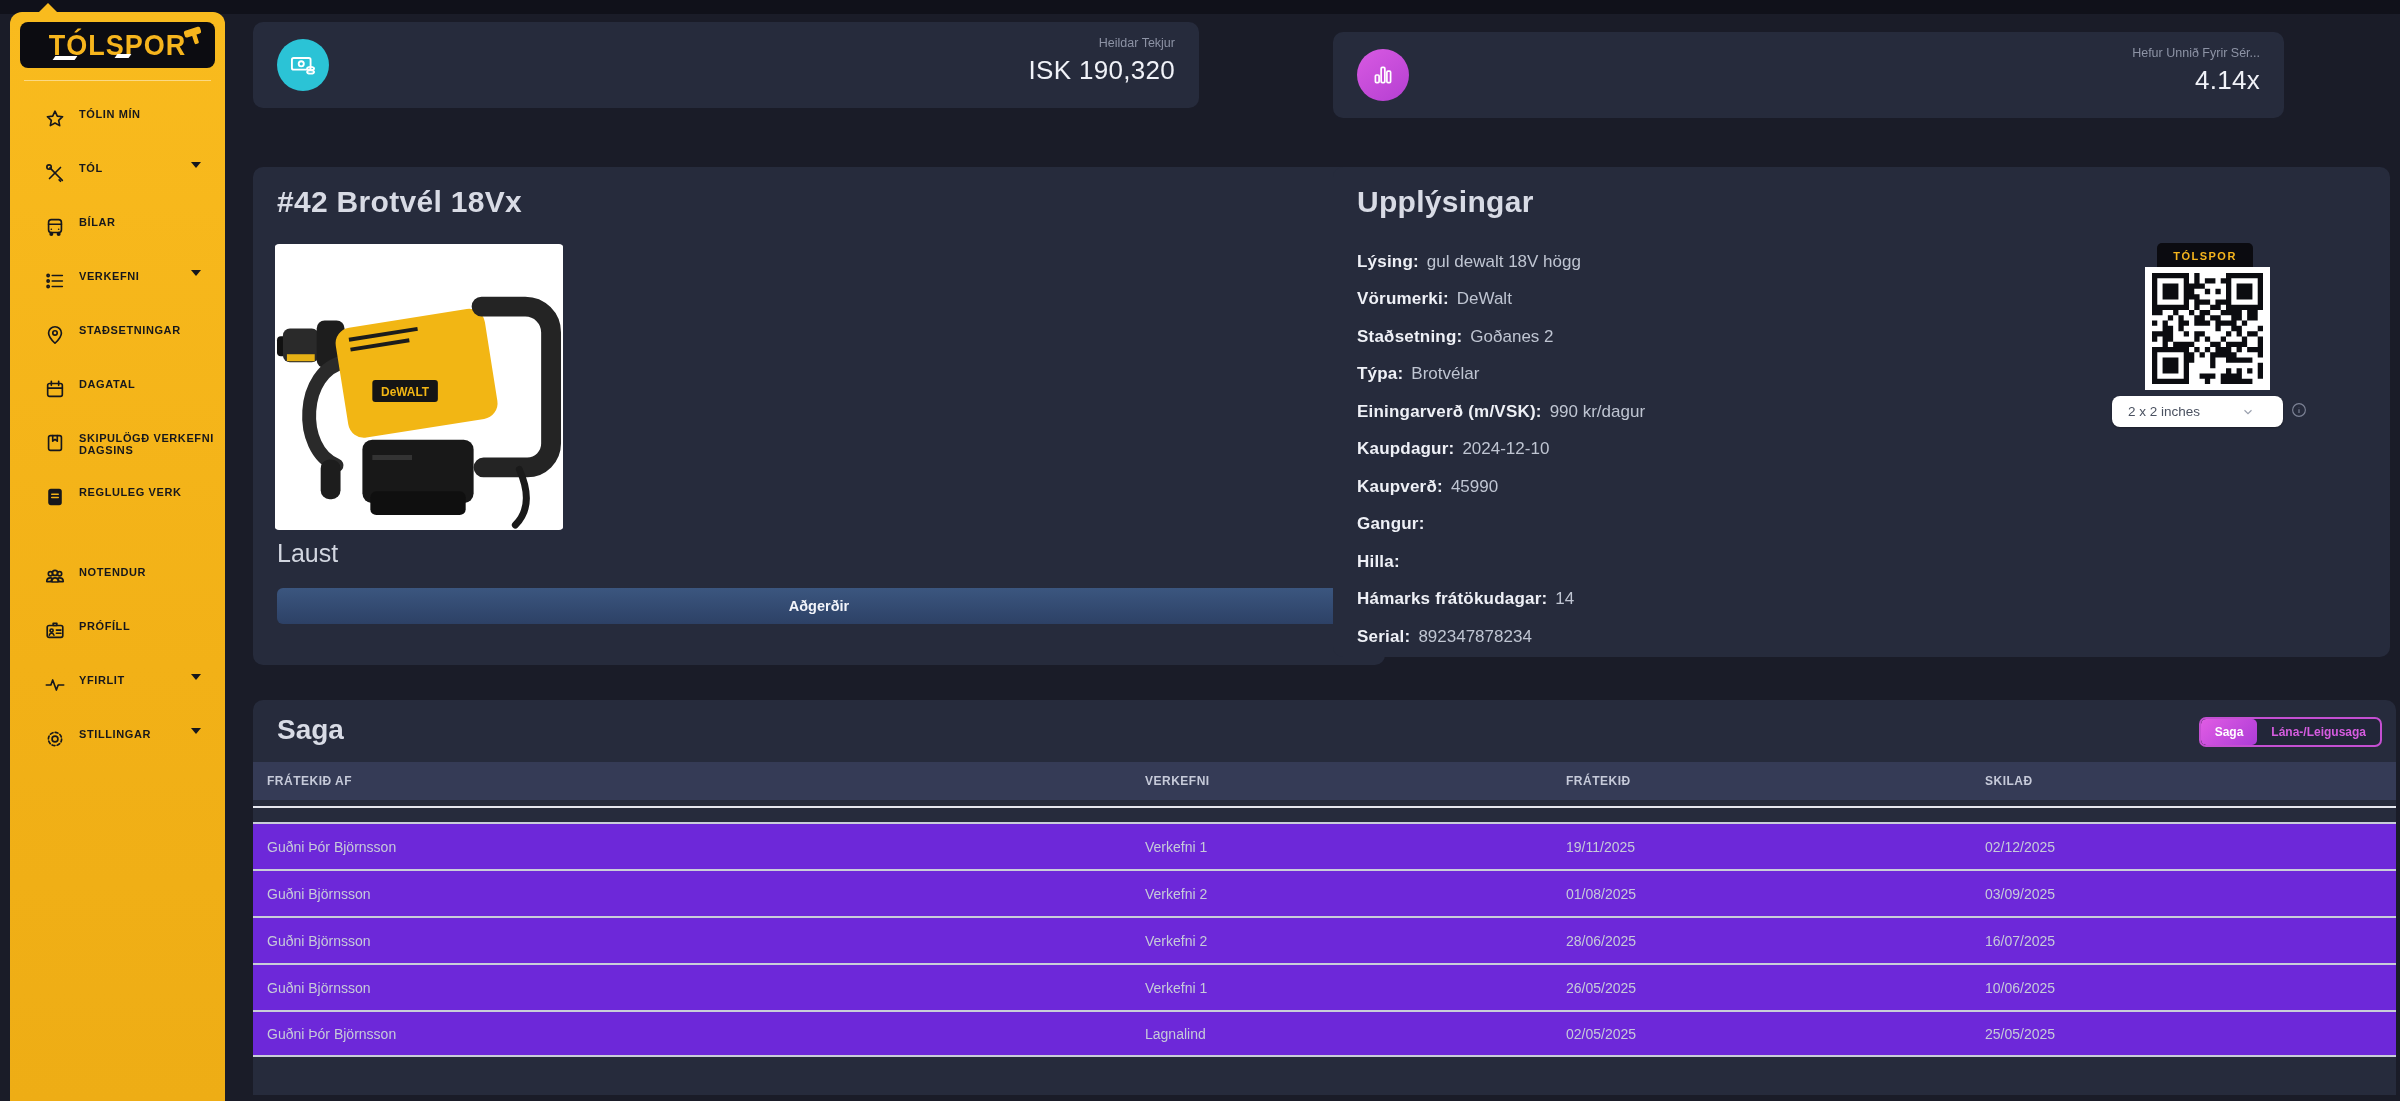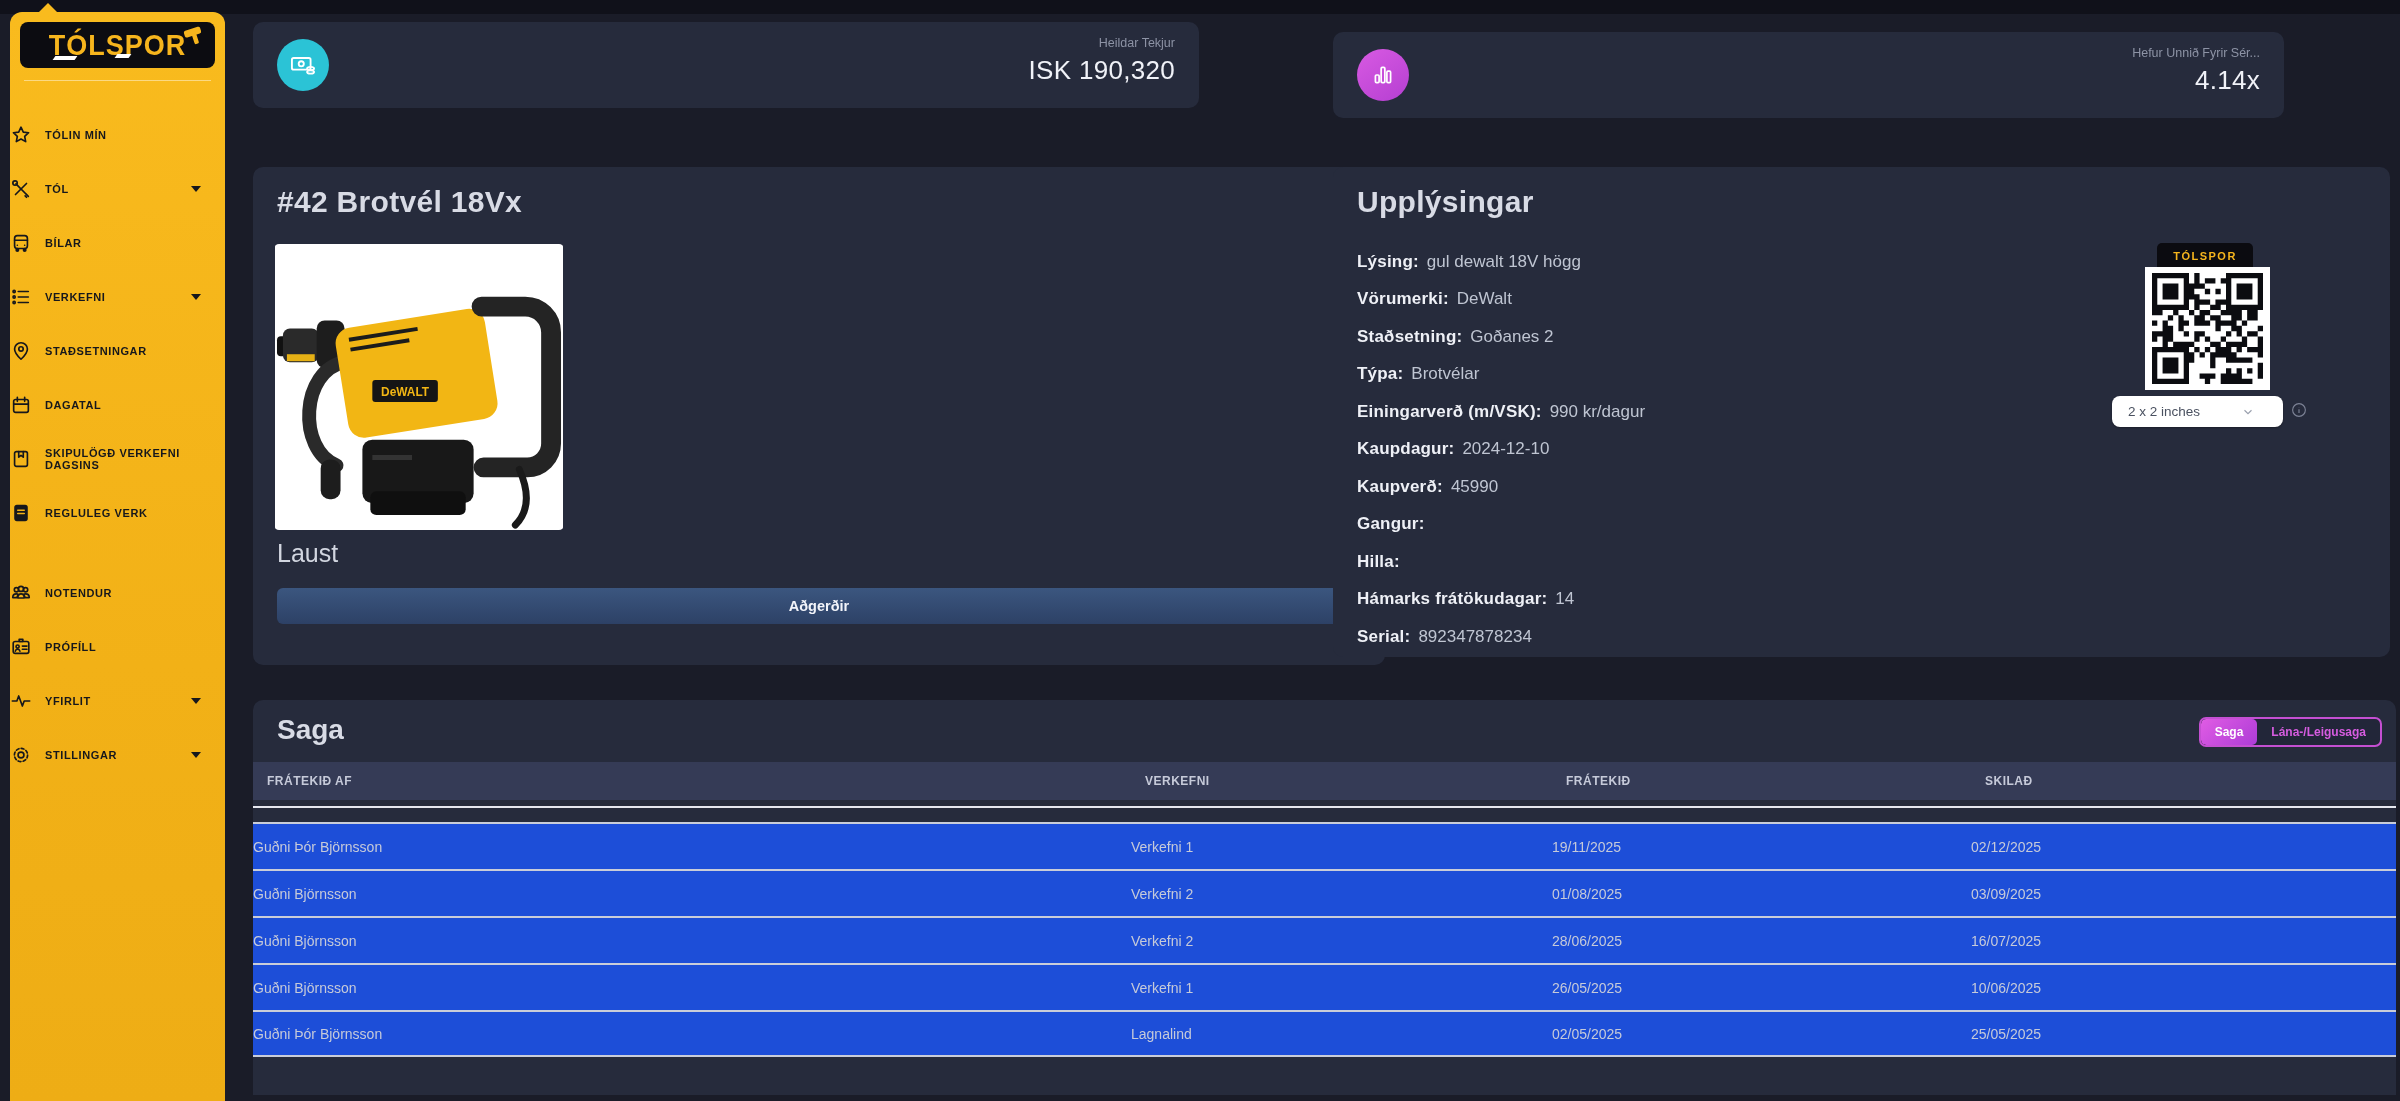--- a/index.html
+++ b/index.html
@@ -17,21 +17,21 @@
              border-bottom:10px solid #f9bb1e; }
   .logo-box { position:absolute; left:10px; top:10px; width:195px; height:46px; background:#0c0c11;
              border-radius:8px; display:flex; align-items:center; justify-content:center; overflow:hidden; }
   .logo-text { color:#f6b51d; font-size:27px; font-weight:800; letter-spacing:1px; transform:scaleY(1.08); }
   .logo-hammer { position:absolute; right:7px; top:3px; }
   .logo-slash { position:absolute; background:#fff; height:4px; width:22px; transform:skewX(-35deg); }
   .slash-1 { left:34px; bottom:8px; }
   .slash-2 { left:96px; bottom:10px; width:14px; }
   .logo-divider { position:absolute; left:14px; right:14px; top:68px; height:1px; background:rgba(255,255,255,.45); }
   .nav { position:absolute; top:96px; left:0; right:0; }
-  .nav-item { height:54px; display:flex; align-items:center; cursor:pointer; }
+  .nav-item { height:54px; display:flex; align-items:flex-start; padding-left:26px; cursor:pointer;margin-left:8px; }
   .nav-item.gap { margin-top:26px; }
   .nav-icon { width:22px; height:22px; flex:0 0 22px; display:flex; align-items:center; justify-content:center; }
   .nav-icon svg { width:22px; height:22px; stroke:#16171c; fill:none; stroke-width:1.8; stroke-linecap:round; stroke-linejoin:round; }
   .nav-label { margin-left:13px; font-size:11px; font-weight:700; letter-spacing:.6px; color:#16171c; }
   .nav-chevron { margin-left:auto; margin-right:24px; width:0; height:0;
              border-left:5px solid transparent; border-right:5px solid transparent; border-top:6px solid #16171c; }
 
   
   .card { position:absolute; background:#262b3c; border-radius:10px; }
 
@@ -84,21 +84,21 @@
                  border-radius:7px; overflow:hidden; background:#222639; }
   .saga-toggle .seg { font-family:inherit; font-size:12px; font-weight:700; padding:6px 14px; border:none; cursor:pointer; }
   .seg-active { background:linear-gradient(135deg,#e05ce4,#ad3cd6); color:#fff; border-radius:5px; }
   .seg-inactive { background:transparent; color:#d65ce0; }
   .table-head { position:absolute; left:0; right:0; top:62px; height:38px; background:#353b56;
                 display:grid; grid-template-columns:878px 421px 419px auto; align-items:center; padding-left:14px; }
   .th { font-size:12px; font-weight:700; letter-spacing:.5px; color:#c6cad9; }
   .head-line { position:absolute; left:0; right:0; top:106px; height:2px; background:#e6e8f0; }
   .table-body { position:absolute; left:0; right:0; top:122px; }
   .tr { height:47px; display:grid; grid-template-columns:878px 421px 419px auto; align-items:center;
-        border-top:2px solid #c9cdd9; background:#1d4ed8; }
+        padding-left:14px; border-top:2px solid #c9cdd9; background:#6d28d9; }
   .tr:last-child { border-bottom:2px solid #c9cdd9; }
   .td { font-size:14px; color:#c6cad9; }
 </style>
 </head>
 <body>
 
 <div class="app">
   <div class="top-strip"></div>
 
   <aside class="sidebar">

